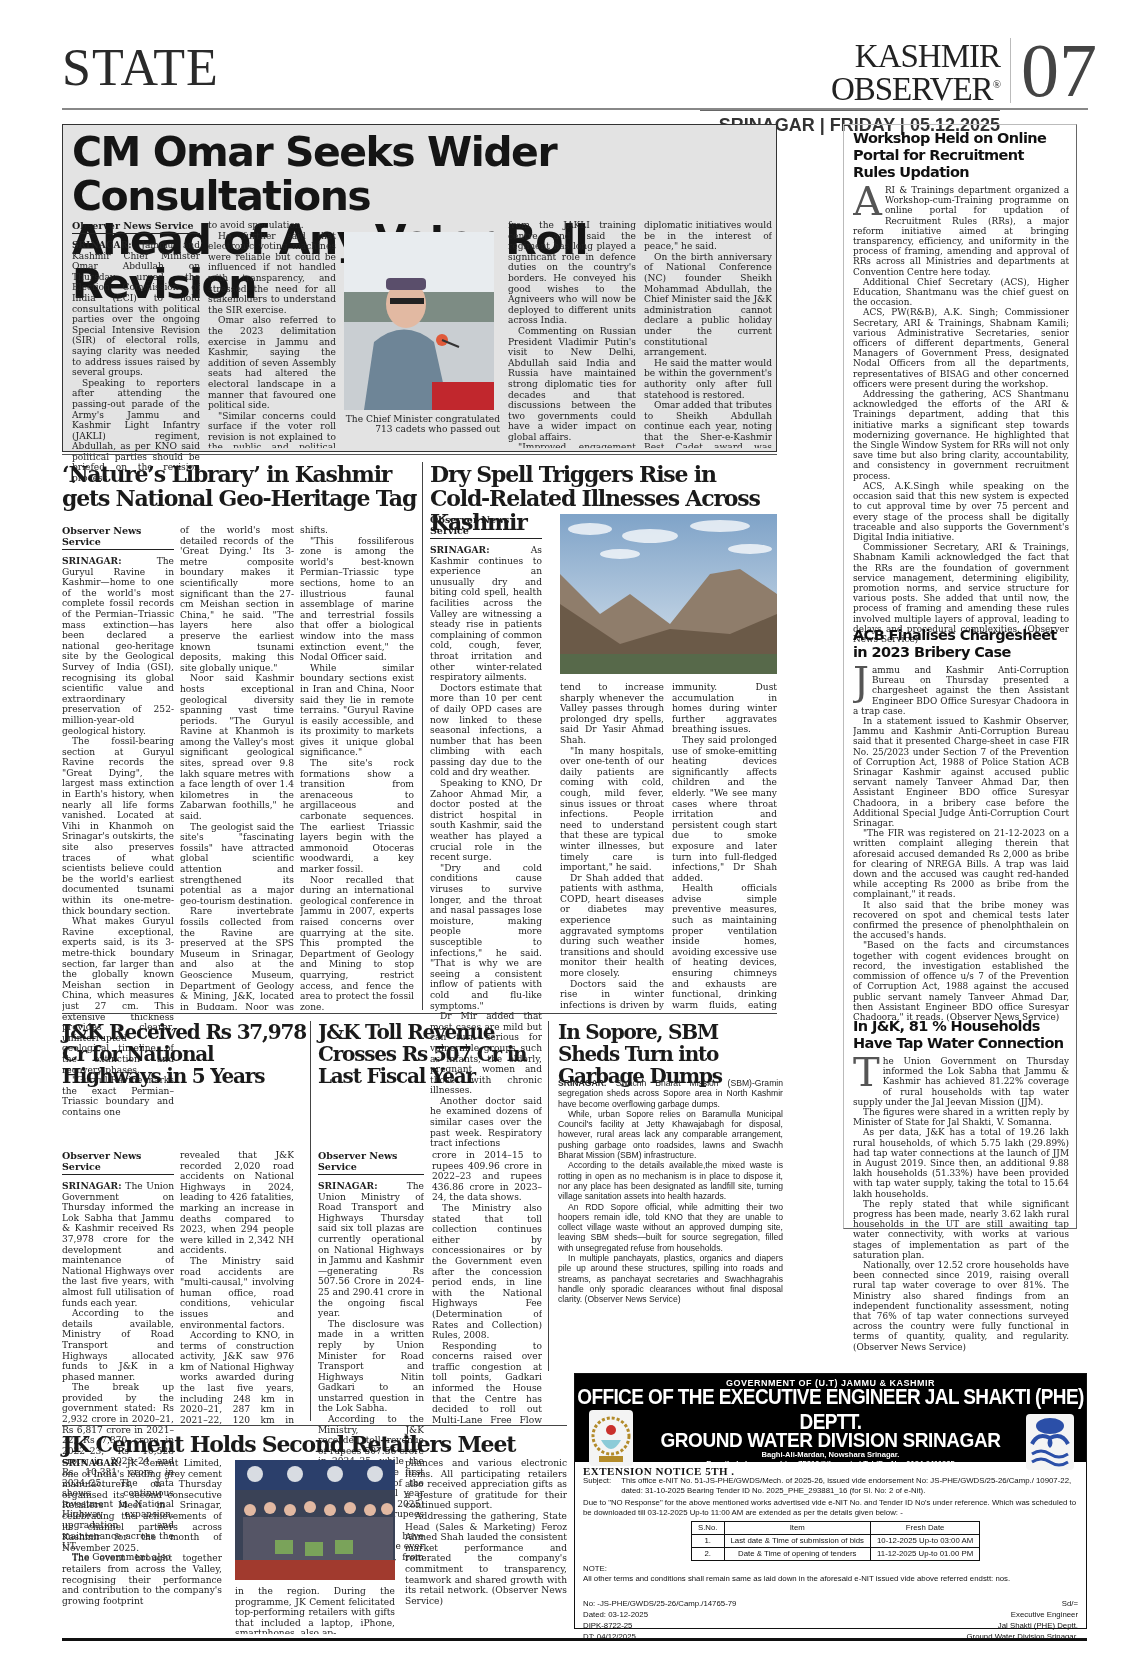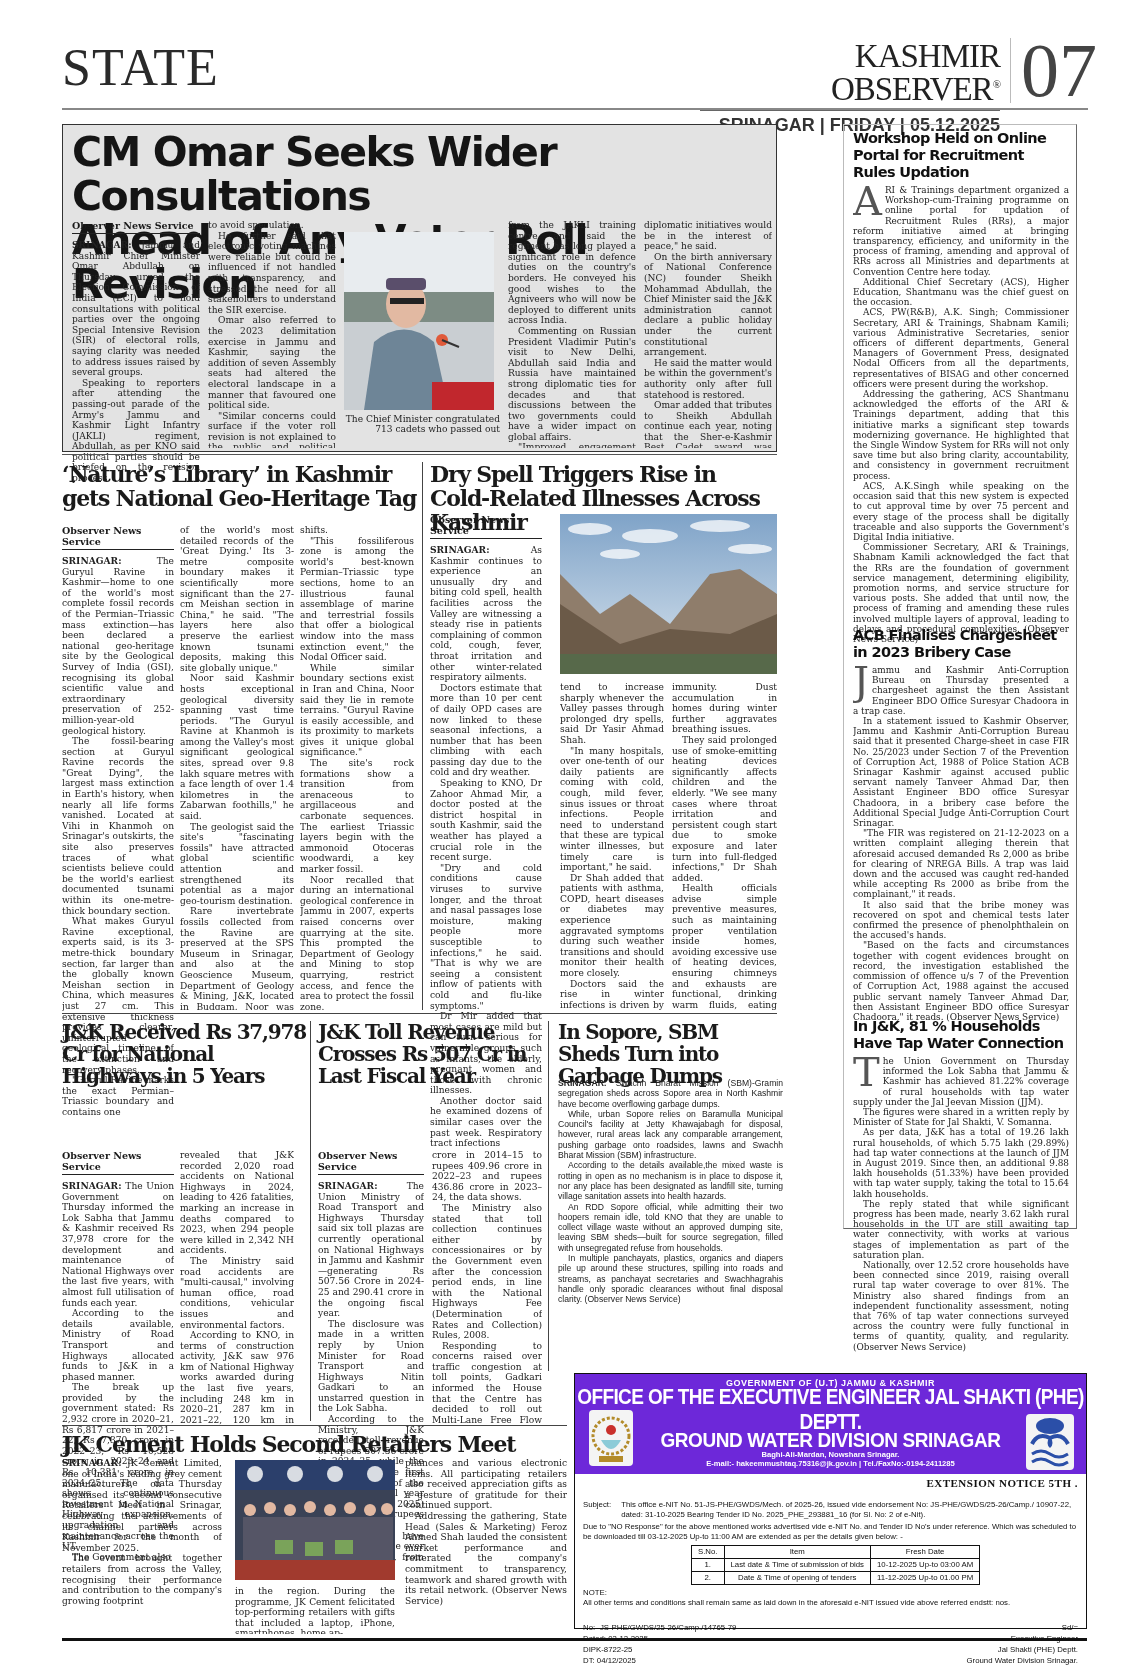--- a/index.html
+++ b/index.html
@@ -26,28 +26,28 @@
 
   .side-box{left:843px;top:124px;width:234px;height:1105px;border:1px solid #bbb;border-right:1.5px solid #666;border-bottom:1.5px solid #666}
   .side-head{font-family:"DejaVu Sans",sans-serif;font-weight:bold;font-size:14.5px;line-height:17px;letter-spacing:-.6px;color:#111}
   .drop{float:left;font-family:"DejaVu Serif",serif;font-size:40px;line-height:32px;padding-right:3px;color:#555}
 
   .sec-head{font-family:"DejaVu Serif",serif;font-weight:bold;font-size:22px;line-height:24px;letter-spacing:-1.2px;color:#1a1a1a}
   .rule{background:#222;height:1.5px}
   .vrule{background:#444;width:1px}
 
   .ad{left:574px;top:1373px;width:513px;height:256px;border:1.5px solid #111;background:#fff}
-  .ad-top{background:#6d28d9;color:#fff;height:100px;text-align:center;font-family:"Liberation Sans",sans-serif;position:relative}
+  .ad-top{background:#000000;color:#fff;height:88px;text-align:center;font-family:"Liberation Sans",sans-serif;position:relative}
   .ad-gov{font-size:9px;font-weight:bold;letter-spacing:.5px;padding-top:4px}
   .ad-office{font-size:19px;font-weight:bold;letter-spacing:-.6px;line-height:21px;transform:scaleY(1.15)}
   .ad-div{font-size:19px;font-weight:bold;letter-spacing:-.4px;line-height:20px;transform:scaleY(1.1)}
   .ad-addr{font-size:7.6px;font-weight:bold}
   .ad-mail{font-size:7.6px;font-weight:bold}
   .ad-body{font-family:"Liberation Sans",sans-serif;font-size:7.8px;line-height:10px;padding:2px 8px;color:#111}
-  .ad-notice{text-align:right;font-family:"Liberation Serif",serif;font-weight:bold;font-size:11px;letter-spacing:.5px;margin:2px 0 12px}
+  .ad-notice{text-align:left;font-family:"Liberation Serif",serif;font-weight:bold;font-size:11px;letter-spacing:.5px;margin:2px 0 0}
   table.ad-table{border-collapse:collapse;margin:3px 0 3px 108px;font-size:7.8px}
   table.ad-table td,table.ad-table th{border:1px solid #111;padding:1px 6px;text-align:center;font-weight:normal}
   .emblem{position:absolute;background:#f4f4f4;border-radius:4px}
 </style>
 </head>
 <body>
 
 <div class="abs section-title">STATE</div>
 <div class="abs masthead">
   <div class="mast-name"><span>KASHMIR OBSERVER</span><sup>®</sup></div>
@@ -359,20 +359,20 @@
       </g>
     <g fill="#7aa35a">
         <rect x="40" y="80" width="18" height="14"></rect>
         <rect x="70" y="82" width="18" height="14"></rect>
         <rect x="100" y="80" width="18" height="14"></rect>
       </g>
     <rect x="0" y="100" width="160" height="20" fill="#a13a2e"></rect>
   </svg>
 </div>
 <div class="abs col" style="left:235px;top:1586px;width:160px;height:48px">
-    <p class="first">in the region. During the programme, JK Cement felicitated top-performing retailers with gifts that included a laptop, iPhone, smartphones, home ap-</p>
+    <p class="first">in the region. During the programme, JK Cement felicitated top-performing retailers with gifts that included a laptop, iPhone, smartphones, also ap-</p>
   </div>
 <div class="abs col" style="left:405px;top:1458px;width:162px;height:175px">
     <p class="first">pliances and various electronic items. All participating retailers also received appreciation gifts as a gesture of gratitude for their continued support.</p>
     <p>Addressing the gathering, State Head (Sales &amp; Marketing) Feroz Ahmed Shah lauded the consistent market performance and reiterated the company's commitment to transparency, teamwork and shared growth with its retail network. (Observer News Service)</p>
   </div>
 
 <div class="abs rule" style="left:62px;top:1638px;width:1025px;height:3px;background:#111"></div>
 
 </body></html>

